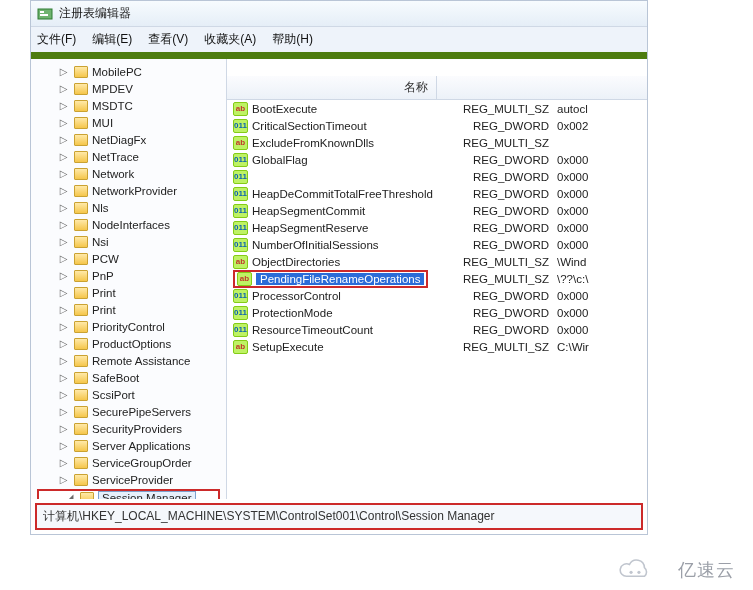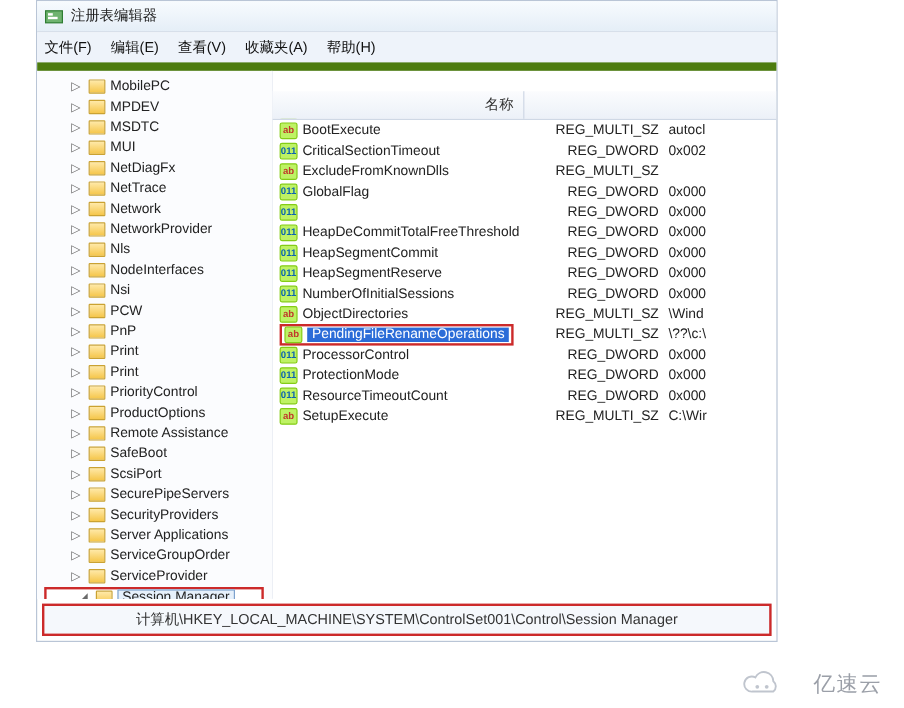--- a/index.html
+++ b/index.html
@@ -27,21 +27,21 @@
   .c1 { width:210px; } .c2 { width:112px; } .c3 { flex:1; }
   .row { display:flex; align-items:center; height:17px; font-size:11.5px; color:#222; }
   .row .cell1 { width:210px; padding-left:6px; display:flex; align-items:center; gap:4px; }
   .row .cell2 { width:112px; padding-left:8px;text-align:right; }
   .row .cell3 { flex:1; padding-left:8px; white-space:nowrap; overflow:hidden; }
   .vicon { width:15px; height:14px; background:#bef264; border:1px solid #84cc16; border-radius:2px; display:inline-flex; align-items:center; justify-content:center; font-size:8px; color:#c0392b; font-weight:bold; }
   .vicon.dw { color:#0b63b0; }
   .row.hl .cell1 { position:relative; }
   .row.hl .hlbox { border:2px solid #cc2a2a; padding:0 2px; display:inline-flex; align-items:center; gap:4px; }
   .row.hl .nametxt { background:#2b6cd8; color:#fff; padding:0 4px; }
-  .statusbar { border:2px solid #cc2a2a; margin:4px; padding:3px 6px; font-size:12px; color:#333; background:#f5f8fc;text-align:center; }
+  .statusbar { border:2px solid #cc2a2a; margin:4px; padding:3px 6px; font-size:12px; color:#333; background:#f5f8fc; }
   .watermark { position:absolute; right:18px; bottom:8px; display:flex; align-items:center; gap:24px; opacity:.85; }
   .watermark .bubble { width:38px; height:22px; }
   .watermark .wmtxt { font-size:18px; color:#8a8f99; letter-spacing:1px;}
   .pagewrap { position:relative; height:590px; }
 </style>
 </head>
 <body>
 <div class="pagewrap">
 
 

